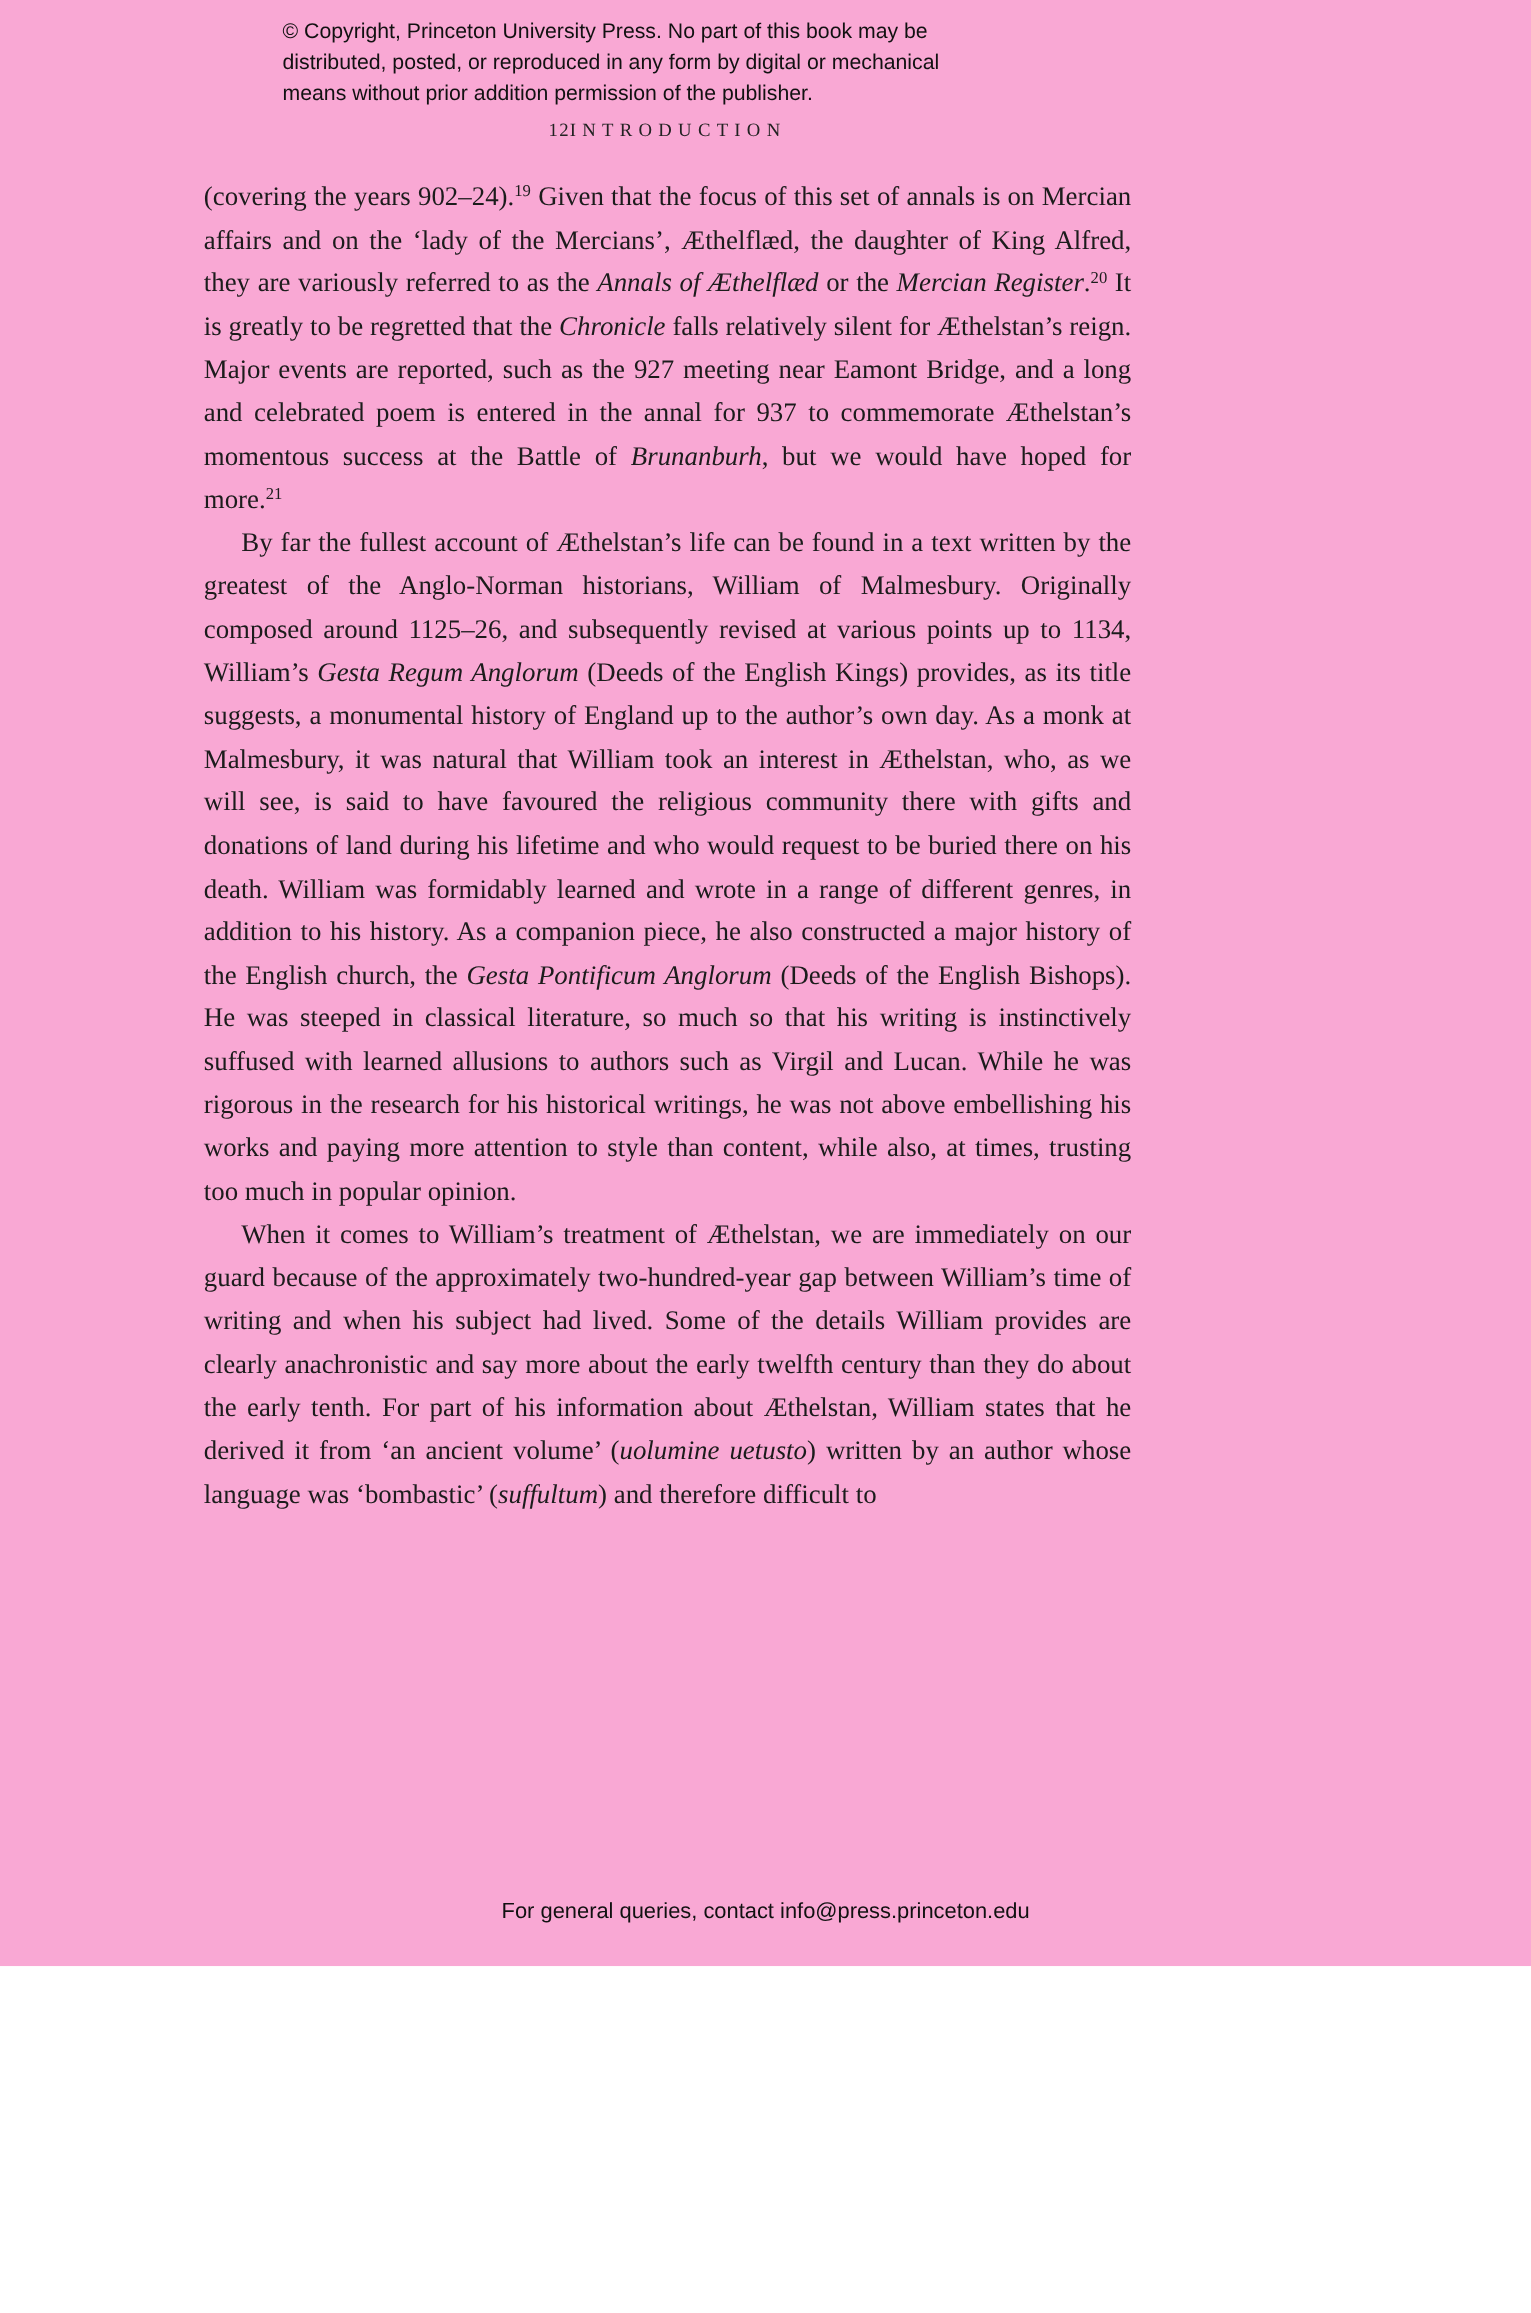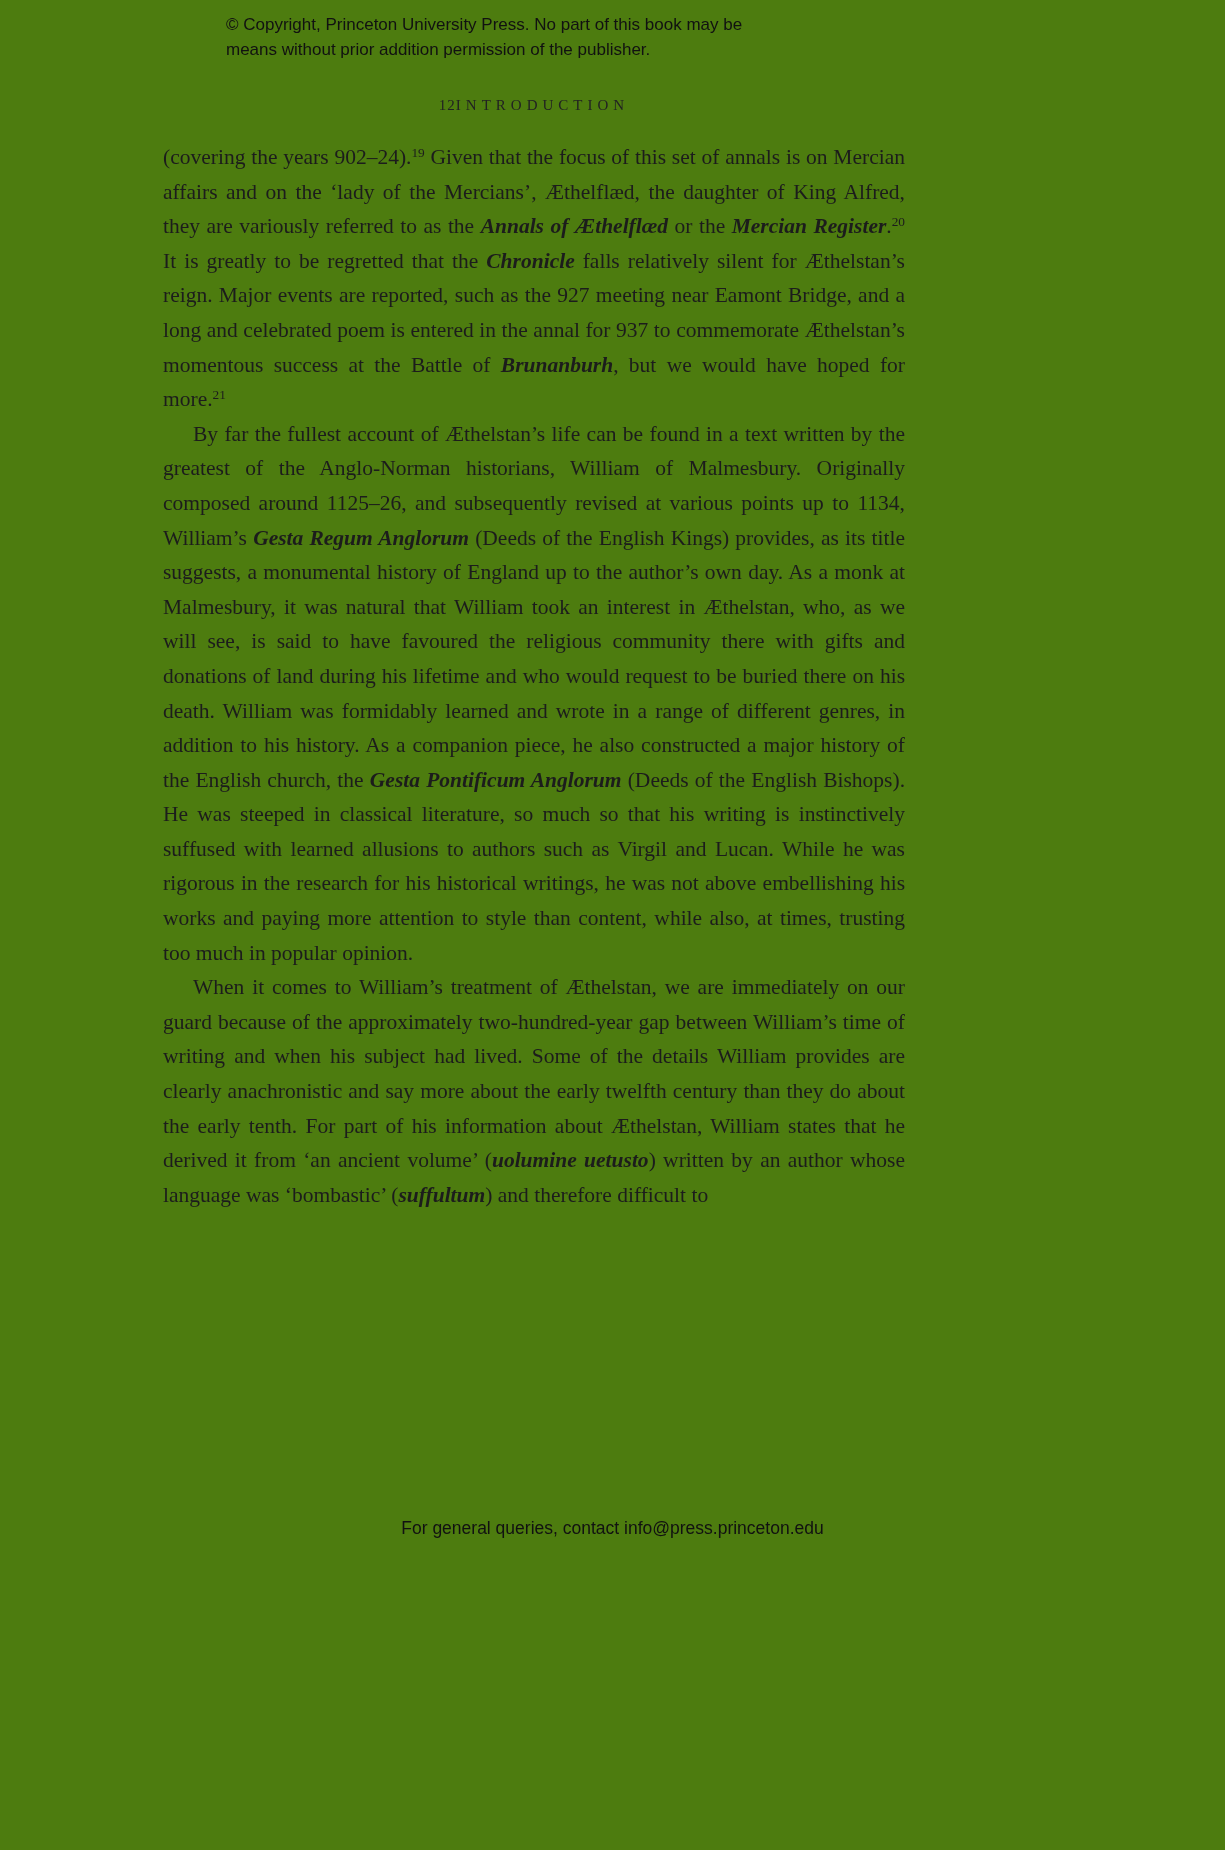--- a/index.html
+++ b/index.html
@@ -3,22 +3,22 @@
 <meta charset="utf-8">
 <style>
   html, body {
     margin: 0;
     padding: 0;
     background: #ffffff;
   }
   .page {
     position: relative;
     width: 1225px;
-    height: 1850px;
-    background: #4d7c0f;
+    height: 1573px;
+    background: #f9a8d4;
     color: #1c1c1c;
     overflow: hidden;
   }
 
   
   .copyright {
     position: absolute;
     left: 226px;
     top: 12px;
     width: 640px;
@@ -73,21 +73,20 @@
   }
   .body-text sup {
     font-size: 62%;
     line-height: 0;
     vertical-align: baseline;
     position: relative;
     top: -0.55em;
   }
   .body-text i {
     font-style: italic;
-    font-weight: bold;
   }
 
   
   .footer {
     position: absolute;
     left: 0;
     top: 1518px;
     width: 1225px;
     text-align: center;
     font-family: Liberation Sans, sans-serif;
@@ -95,20 +94,21 @@
     color: #111111;
   }
 </style>
 </head>
 <body>
 
 <div class="page">
 
   <div class="copyright">
     <div>© Copyright, Princeton University Press. No part of this book may be</div>
+    <div>distributed, posted, or reproduced in any form by digital or mechanical</div>
     <div>means without prior addition permission of the publisher.</div>
   </div>
 
   <div class="running-head">
     <span class="pagenum">12</span><span class="head-title">INTRODUCTION</span>
   </div>
 
   <div class="body-text">
       <p class=""><span>(covering the years 902–24).</span><sup>19</sup><span> Given that the focus of this set of annals is on Mercian affairs and on the ‘lady of the Mercians’, Æthelflæd, the daughter of King Alfred, they are variously referred to as the </span><i>Annals of Æthelflæd</i><span> or the </span><i>Mercian Register</i><span>.</span><sup>20</sup><span> It is greatly to be regretted that the </span><i>Chronicle</i><span> falls relatively silent for Æthelstan’s reign. Major events are reported, such as the 927 meeting near Eamont Bridge, and a long and celebrated poem is entered in the annal for 937 to commemorate Æthelstan’s momentous success at the Battle of </span><i>Brunanburh</i><span>, but we would have hoped for more.</span><sup>21</sup></p>
       <p class="indent"><span>By far the fullest account of Æthelstan’s life can be found in a text written by the greatest of the Anglo-Norman historians, William of Malmesbury. Originally composed around 1125–26, and subsequently revised at various points up to 1134, William’s </span><i>Gesta Regum Anglorum</i><span> (Deeds of the English Kings) provides, as its title suggests, a monumental history of England up to the author’s own day. As a monk at Malmesbury, it was natural that William took an interest in Æthelstan, who, as we will see, is said to have favoured the religious community there with gifts and donations of land during his lifetime and who would request to be buried there on his death. William was formidably learned and wrote in a range of different genres, in addition to his history. As a companion piece, he also constructed a major history of the English church, the </span><i>Gesta Pontificum Anglorum</i><span> (Deeds of the English Bishops). He was steeped in classical literature, so much so that his writing is instinctively suffused with learned allusions to authors such as Virgil and Lucan. While he was rigorous in the research for his historical writings, he was not above embellishing his works and paying more attention to style than content, while also, at times, trusting too much in popular opinion.</span></p>

